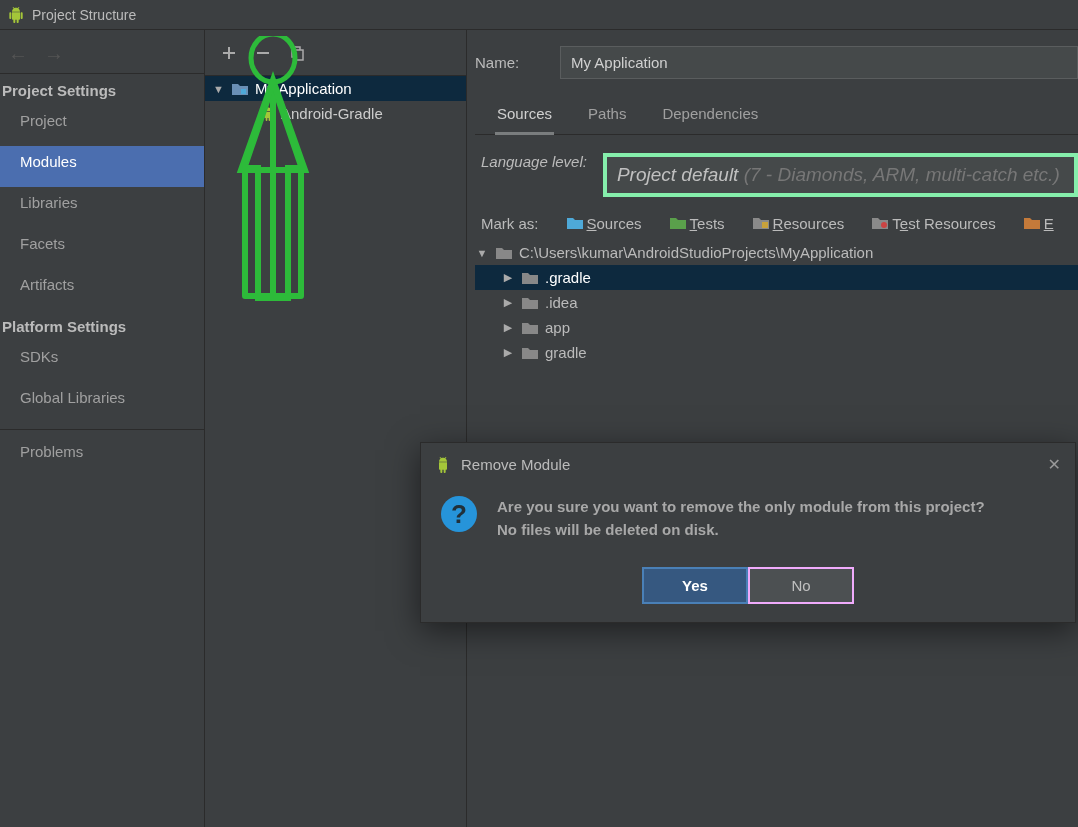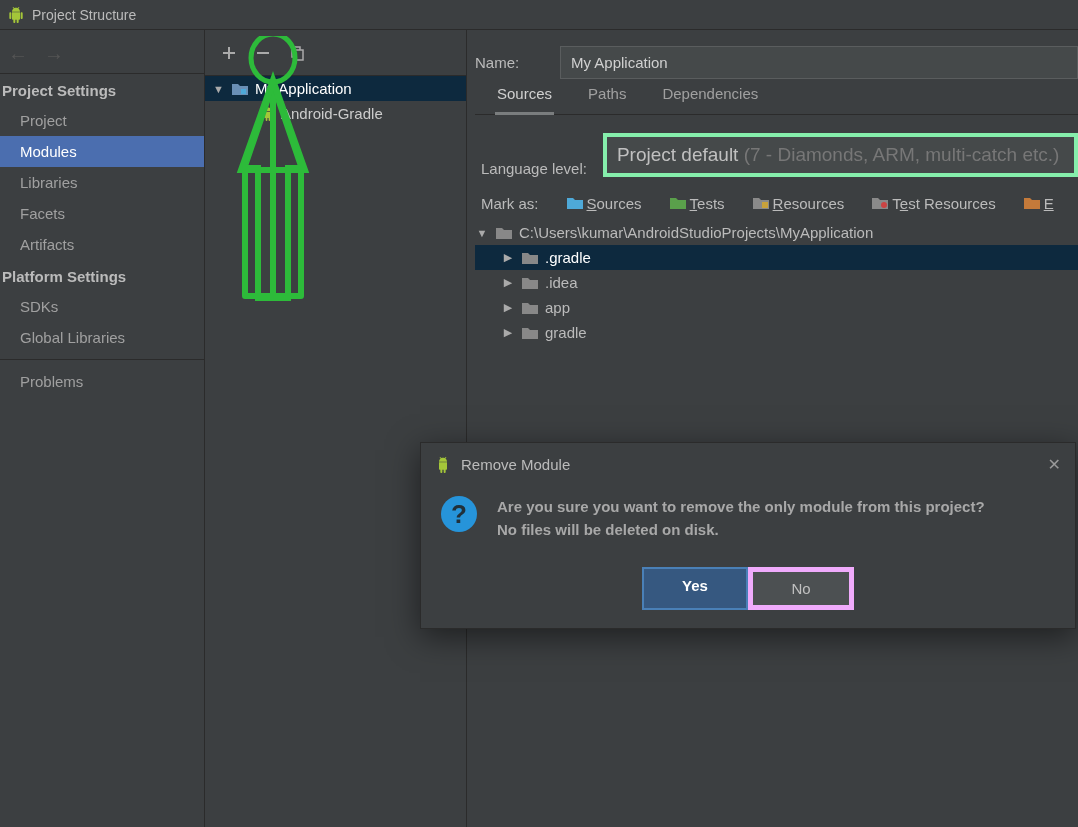--- a/index.html
+++ b/index.html
@@ -40,21 +40,21 @@
     border-bottom: 1px solid #2b2b2b;
   }
   .nav-arrow { color: #555; font-size: 20px; cursor: default; }
   .section-header {
     font-weight: 600;
     color: #bbbbbb;
     padding: 8px 0 6px 2px;
     font-size: 15px;
   }
   .nav-item {
-    padding: 7px 0 7px 20px;
+    padding: 7px 0 17px 20px;
     color: #a0a0a0;
     cursor: pointer;
     font-size: 15px;
   }
   .nav-item.selected {
     background: #4b6eaf;
     color: #ffffff;
   }
   .sidebar-divider { border-top: 1px solid #2b2b2b; margin: 6px 0; }
   .middle {
@@ -90,20 +90,21 @@
   .android-green { color: #a4c639; }
   .content {
     flex: 1;
     background: #3c3f41;
     padding: 16px 0 0 8px;
     overflow: hidden;
   }
   .form-row {
     display: flex;
     align-items: center;
+    margin-bottom: 20px;
   }
   .form-label {
     width: 85px;
     font-size: 15px;
     color: #bbbbbb;
   }
   .text-input {
     flex: 1;
     background: #45494a;
     border: 1px solid #5a5d5e;
@@ -123,22 +124,23 @@
     cursor: pointer;
     font-size: 15px;
   }
   .tab.active {
     color: #d0d0d0;
     border-bottom: 3px solid #7a7d7e;
     margin-bottom: -1px;
   }
   .lang-row {
     display: flex;
-    align-items: flex-end;
+    align-items: flex-start;
     margin: 18px 0 18px 6px;
+    font-style: italic;
   }
   .lang-label { font-size: 15px; margin-right: 16px; color:#bbbbbb; }
   .select-box {
     flex: 1;
     background: #45494a;
     border: 4px solid #86efac;
     color: #c0c0c0;
     padding: 7px 10px;
     font-size: 19px;
   }
@@ -206,21 +208,21 @@
   .dialog-buttons {
     display: flex;
     justify-content: center;
     padding: 6px 0 18px 0;
   }
   .btn {
     width: 106px;
     padding: 8px 0;
     text-align: center;
     font-size: 15px;
-    border: 5px solid #f0abfc;
+    border: 2px solid #f0abfc;
     background: #4c5052;
     color: #c0c0c0;
     cursor: pointer;
   }
   .btn.primary {
     background: #365880;
     border: 2px solid #4a80b7;
     color: #ffffff;
     font-weight: 600;
   }

